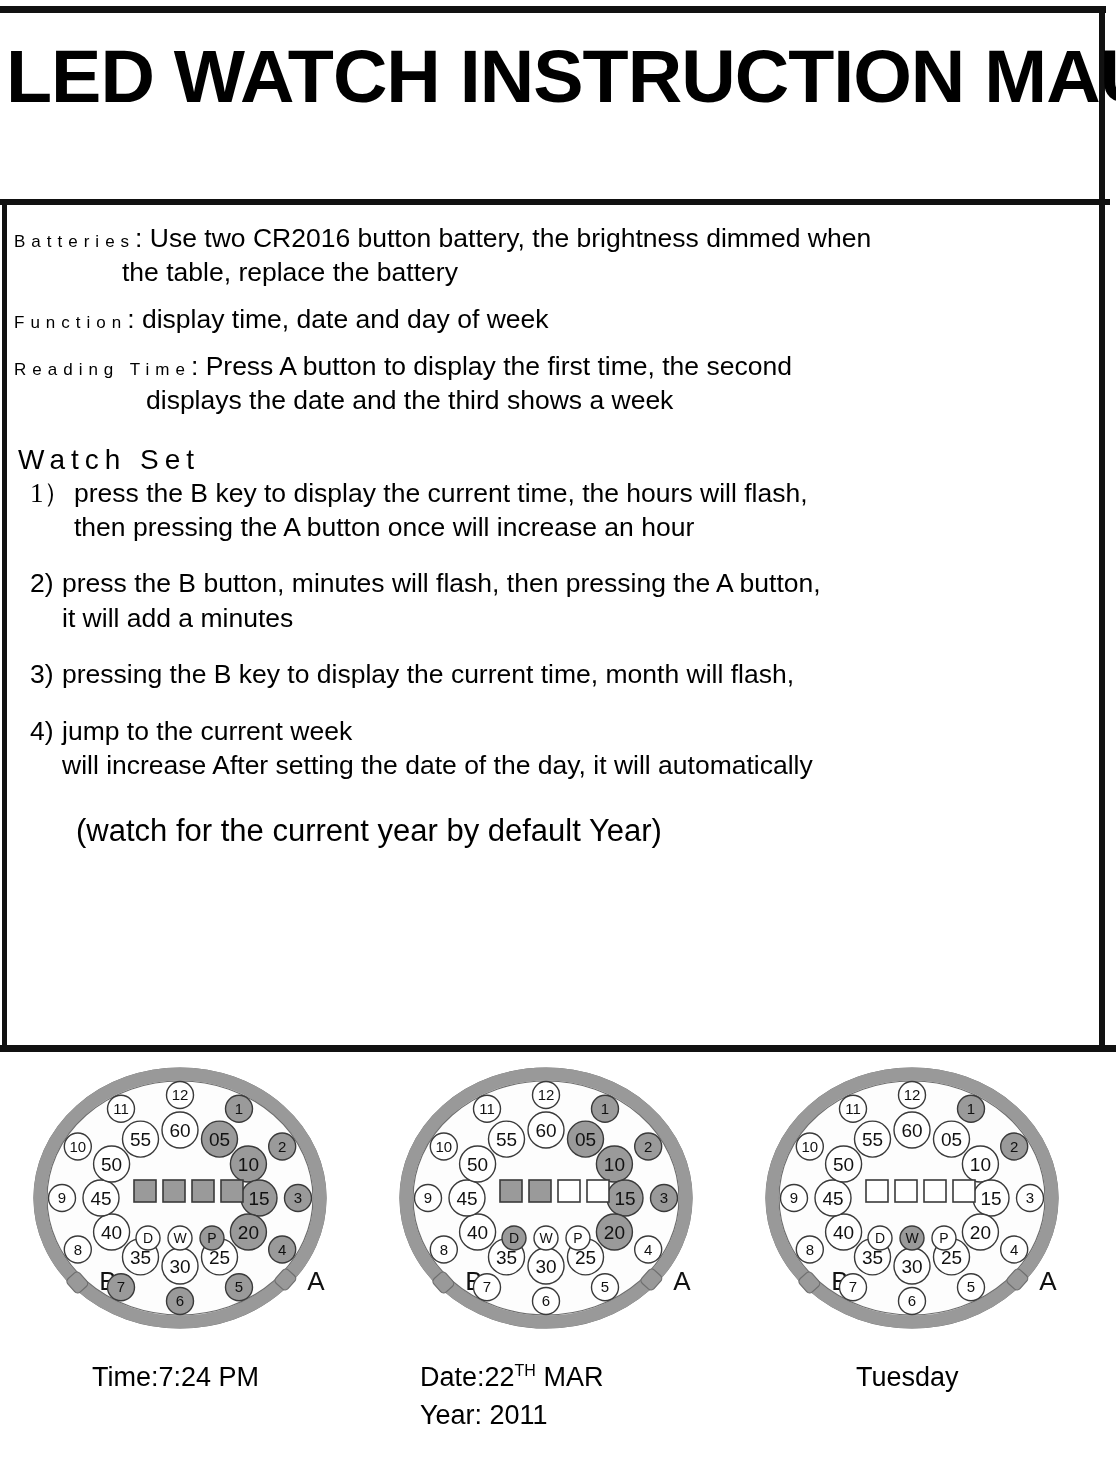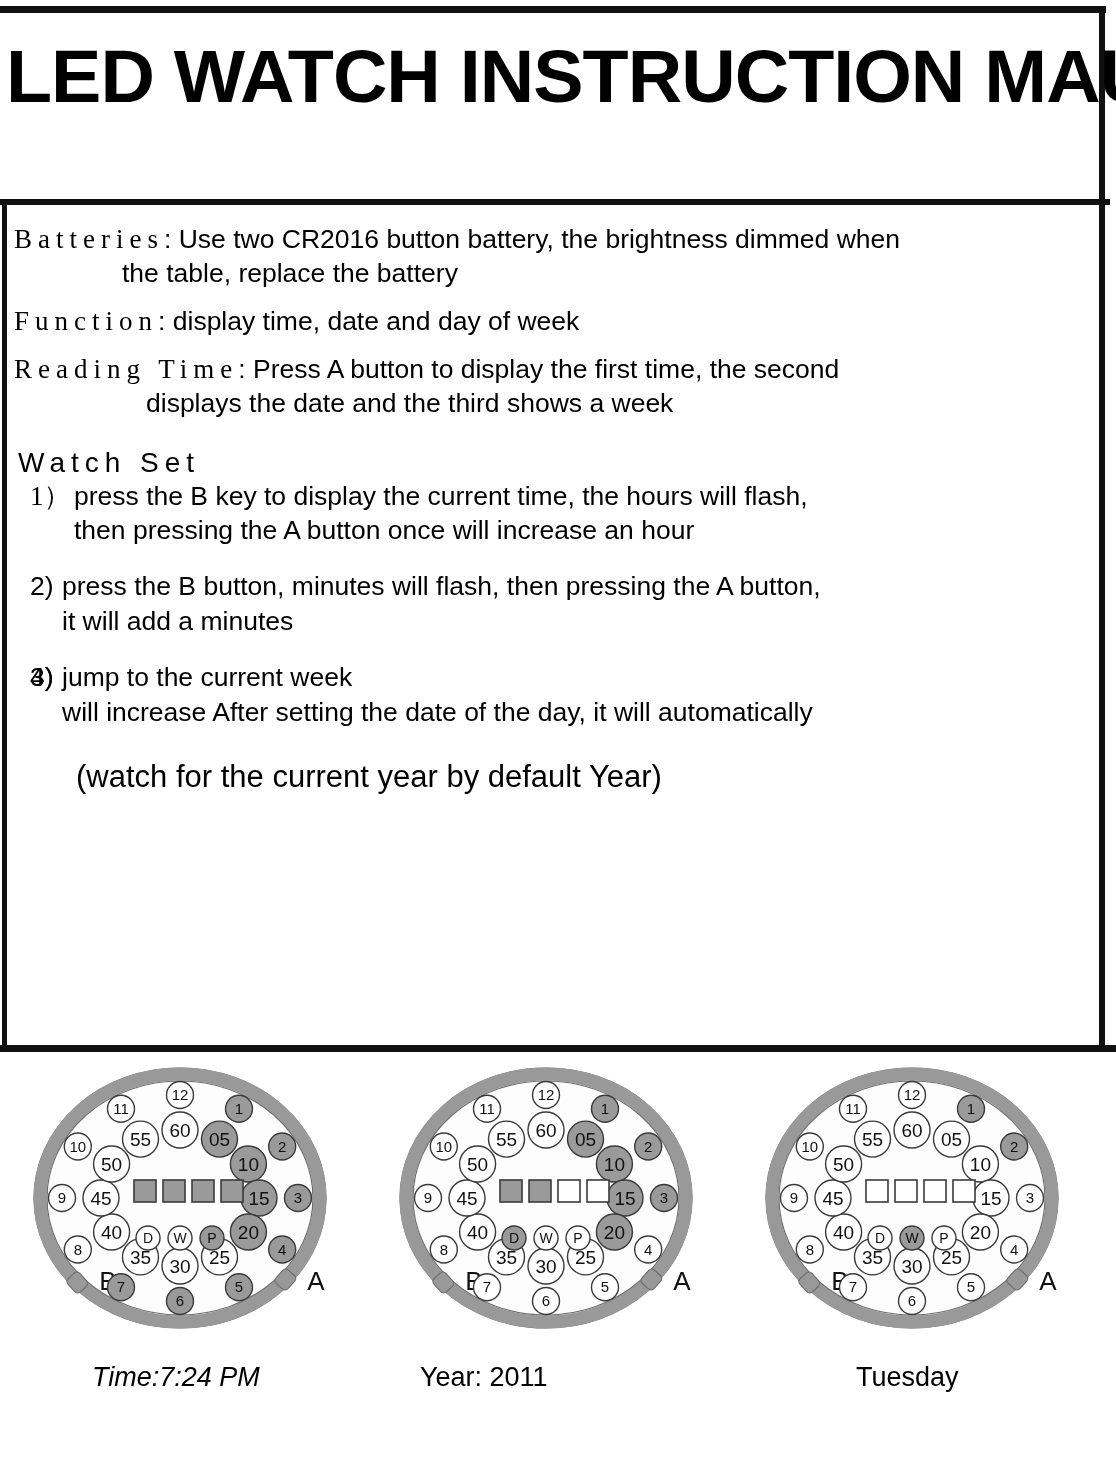--- a/index.html
+++ b/index.html
@@ -25,21 +25,21 @@
     position:absolute;left:6px;top:40px;width:1090px;
     font-size:74px;font-weight:bold;line-height:1.0;
     letter-spacing:-1px;
     transform:scaleX(1.02);transform-origin:left center;
     white-space:nowrap;
   }
 
   
   .body-block{position:absolute;left:14px;top:222px;width:1078px;}
   .para{font-size:26.5px;line-height:1.28;margin:0 0 13px 0;}
-  .para .lead{letter-spacing:6px;font-size:27px;font-family:Liberation Serif, serif;}
+  .para .lead{letter-spacing:6px;font-size:17px;}
   .para .indent{display:block;padding-left:108px;}
   .para .indent2{display:block;padding-left:132px;}
 
   .section-head{
     font-size:28px;letter-spacing:6px;margin:26px 0 0 4px;
   }
 
   .steps{margin:0;padding:0;list-style:none;}
   .step{position:relative;font-size:26.5px;line-height:1.3;margin:0 0 22px 0;padding-left:48px;}
   .step .num{position:absolute;left:16px;top:0;}
@@ -51,21 +51,21 @@
   
   .watch-row{position:absolute;left:0;top:1058px;width:1116px;height:300px;}
   .watch-wrap{position:absolute;top:0;width:360px;height:300px;}
   .watch-wrap.w1{left:12px;}
   .watch-wrap.w2{left:378px;}
   .watch-wrap.w3{left:744px;}
 
   .caption{
     position:absolute;top:1358px;font-size:27px;line-height:1.42;
   }
-  .caption.c1{left:92px;font-style:italic;}
+  .caption.c1{left:92px;}
   .caption.c2{left:420px;}
   .caption.c3{left:856px;}
   .caption sup{font-size:16px;vertical-align:super;}
 
   svg{display:block;}
 </style>
 </head>
 <body>
 
 <div class="page">
@@ -103,20 +103,21 @@
         <span>press the B key to display the current time, the hours will flash,</span>
         <span class="cont">then pressing the A button once will increase an hour</span>
       </li>
       <li class="step">
         <span class="num">2)</span>
         <span>press the B button, minutes will flash, then pressing the A button,</span>
         <span class="cont">it will add a minutes</span>
       </li>
       <li class="step">
         <span class="num">3)</span>
+        <span>pressing the B key to display the current time, month will flash,</span>
       </li>
       <li class="step">
         <span class="num">4)</span>
         <span class="cont">jump to the current week</span>
         <span class="cont">will increase After setting the date of the day, it will automatically</span>
       </li>
     </ul>
 
     <div class="note">(watch for the current year by default Year)</div>
   </div>
@@ -502,19 +503,20 @@
             <text x="200" y="184.9" text-anchor="middle" font-size="14" fill="#111" font-family="&quot;Liberation Sans&quot;, sans-serif">P</text>
           </g>
         </svg>
       </div>
   </div>
 
   <div class="caption c1">
     <div>Time:7:24 PM</div>
   </div>
   <div class="caption c2">
+    <div><span>Date:22</span><sup>TH</sup><span> MAR</span></div>
     <div>Year: 2011</div>
   </div>
   <div class="caption c3">
     <div>Tuesday</div>
   </div>
 
 </div>
 
 </body></html>

